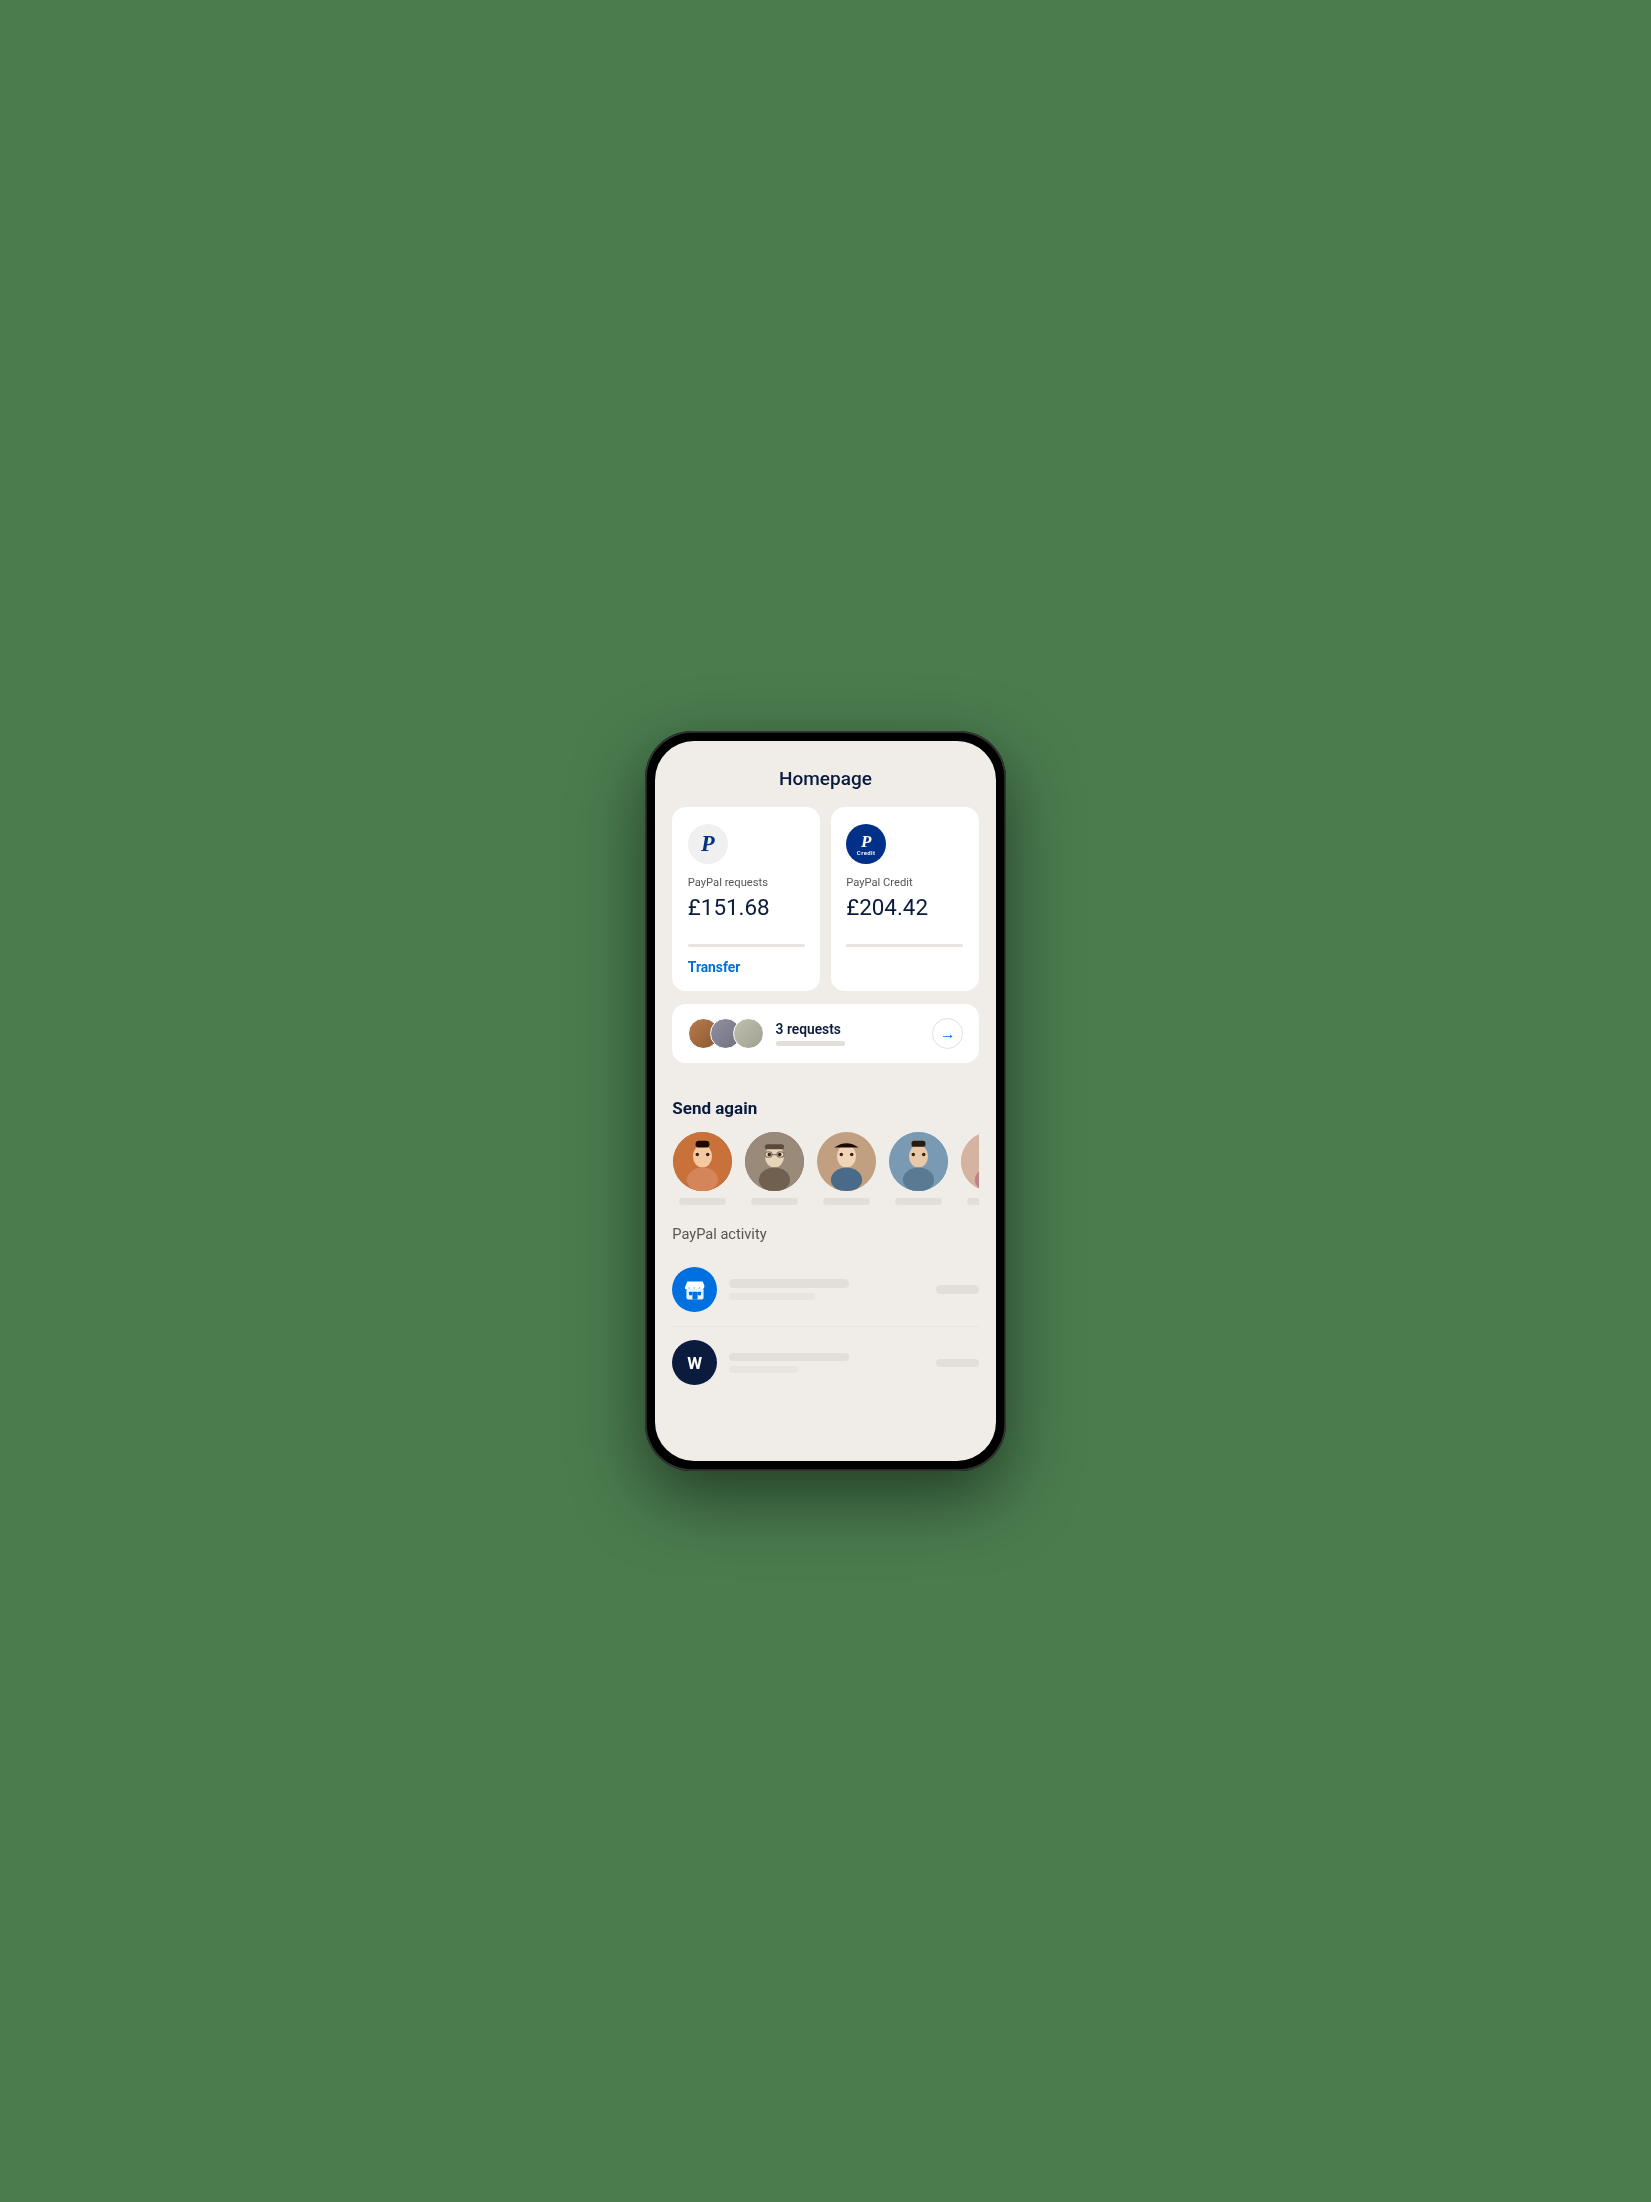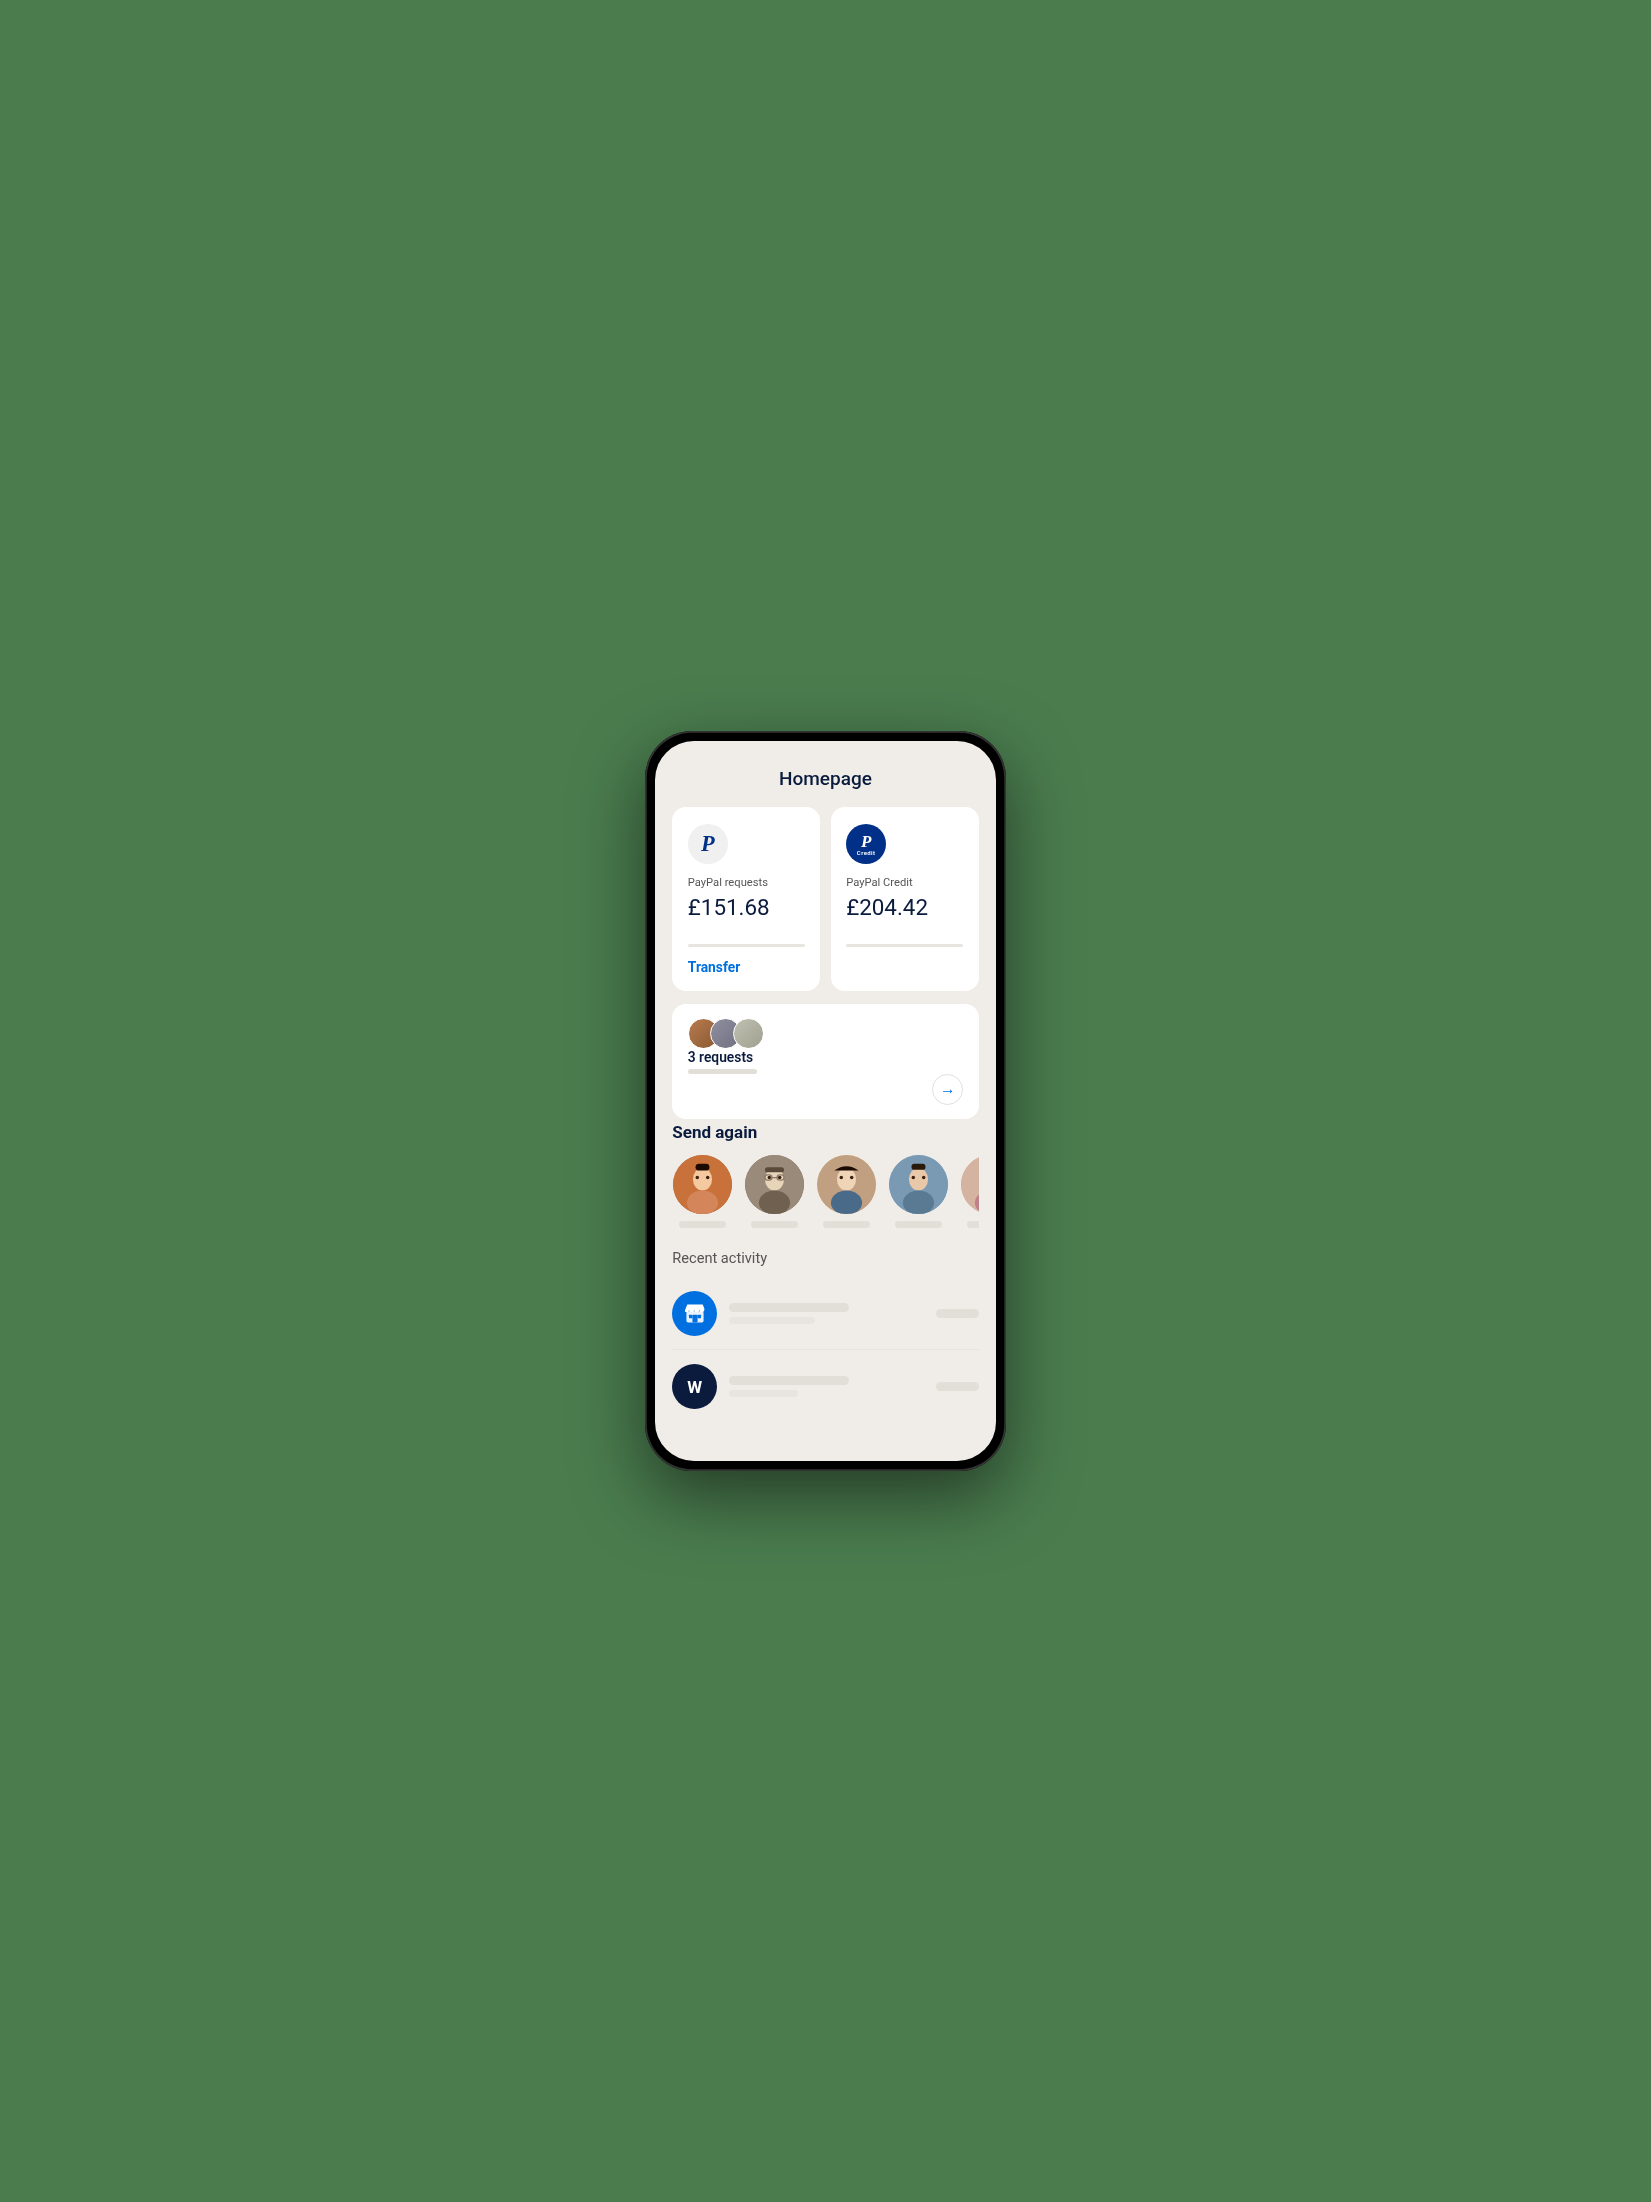--- a/index.html
+++ b/index.html
@@ -111,22 +111,22 @@
       text-decoration: none;
       margin-top: 3.4px;
     }
 
     
     .requests-banner {
       background: #ffffff;
       border-radius: 13.8px;
       padding: 13.8px 15.5px;
       display: flex;
-      margin-bottom: 3px;
-      flex-direction: column;
+      align-items: center;
+      margin-bottom: 35px;
     }
 
     .avatar-stack {
       display: flex;
       margin-right: 12px;
     }
 
     .avatar-small {
       width: 31px;
       height: 31px;
@@ -421,21 +421,21 @@
                 <path d="M20 16 Q34 6 48 16 Q48 10 34 8 Q20 10 20 16Z" fill="#c8a060"></path>
               </svg>
             </div>
             <div class="contact-name-bar"></div>
           </div>
 
         </div>
       </div>
 
       <div>
-        <div class="section-title-light">Recent activity</div>
+        <div class="section-title-light">PayPal activity</div>
 
         <div class="activity-item">
           <div class="activity-icon activity-icon-blue">
             <svg width="24" height="24" viewBox="0 0 28 28" fill="white" xmlns="http://www.w3.org/2000/svg">
               <rect x="4" y="12" width="20" height="13" rx="2" fill="white" opacity="0.9"></rect>
               <path d="M3 9 L5 4 H23 L25 9 Q25 13 22 13 Q19 13 19 10 Q19 13 16 13 Q13 13 13 10 Q13 13 10 13 Q7 13 7 10 Q7 13 4 13 Q1 13 3 9Z" fill="white"></path>
               <rect x="11" y="16" width="6" height="9" rx="1" fill="#0070e0"></rect>
               <rect x="7" y="16" width="4" height="4" rx="0.5" fill="#0070e0"></rect>
               <rect x="17" y="16" width="4" height="4" rx="0.5" fill="#0070e0"></rect>
             </svg>

